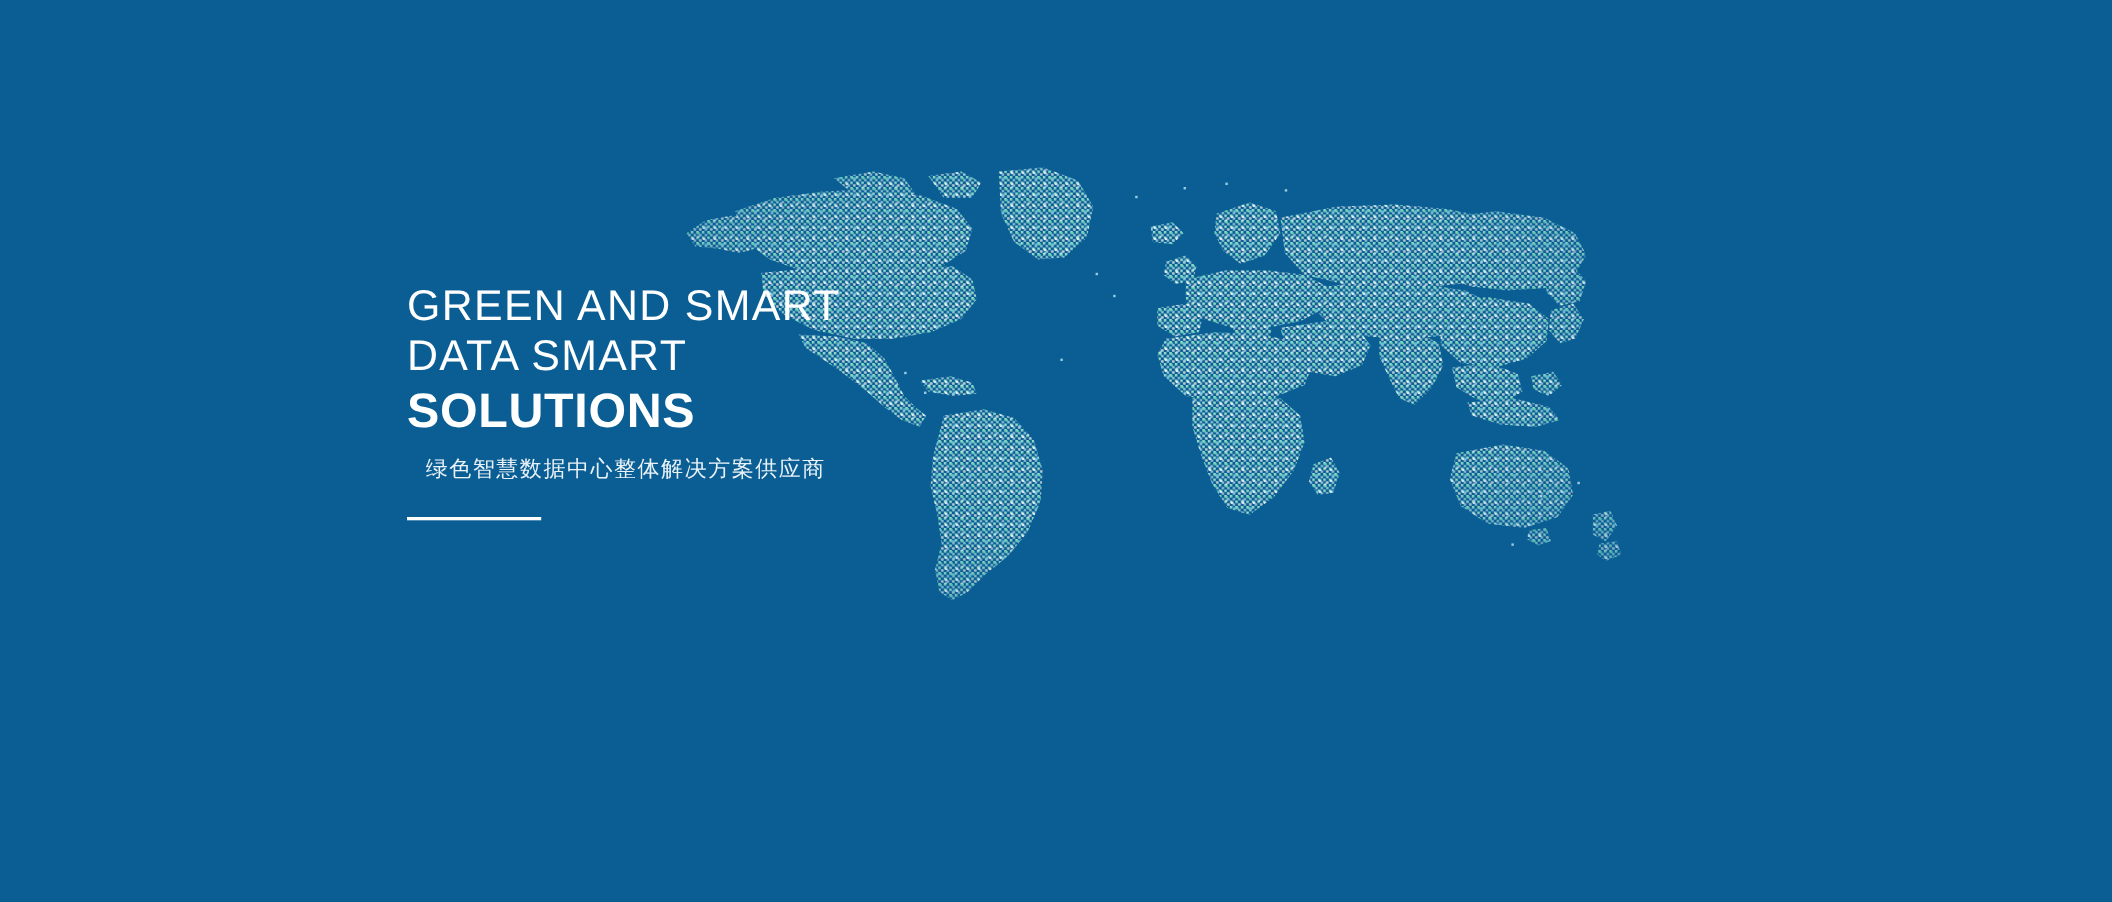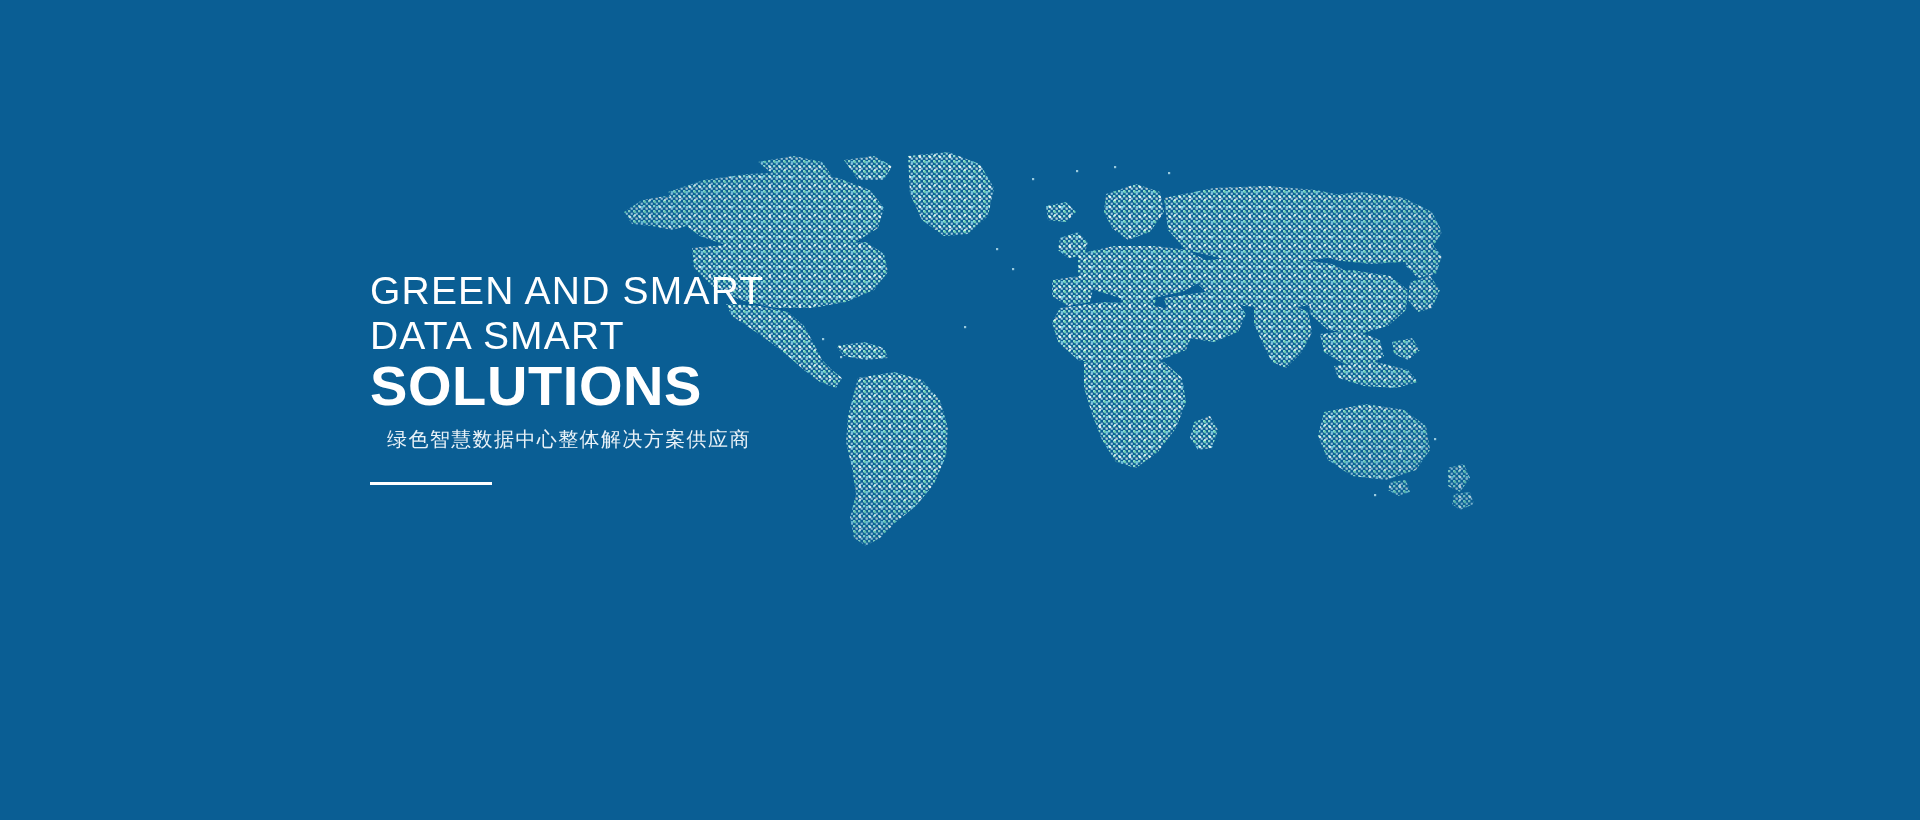--- a/index.html
+++ b/index.html
@@ -35,39 +35,39 @@
     display: block;
     width: 840px;
     height: 360px;
     overflow: visible;
   }
 
   
   .copy {
     position: absolute;
     left: 370px;
-    top: 268px;
+    top: 256px;
     width: 700px;
   }
   .headline {
     margin: 0;
     padding: 0;
     color: #ffffff;
     font-weight: 300;
     font-size: 39px;
     line-height: 45px;
     letter-spacing: 1.2px;
     white-space: nowrap;
   }
   .headline-line {
     display: block;
   }
   .headline-line.strong {
     font-weight: 700;
-    font-size: 56px;
+    font-size: 44px;
     line-height: 52px;
     letter-spacing: 0.6px;
     margin-top: 2px;
   }
   .subtitle {
     margin: 14px 0 0 17px;
     padding: 0;
     color: #e9f2f8;
     font-size: 20px;
     line-height: 26px;

